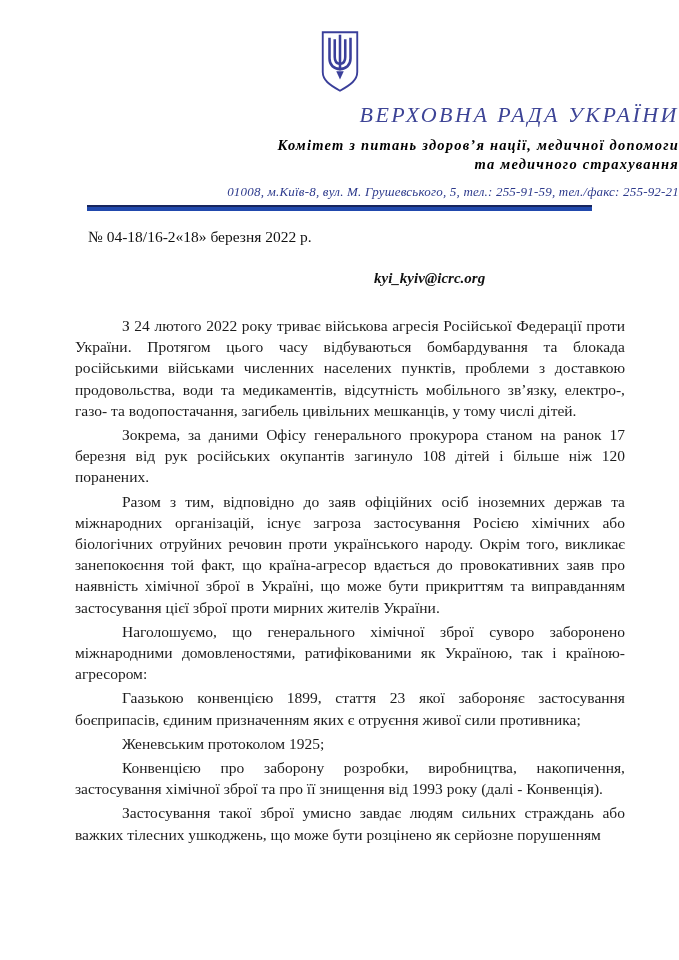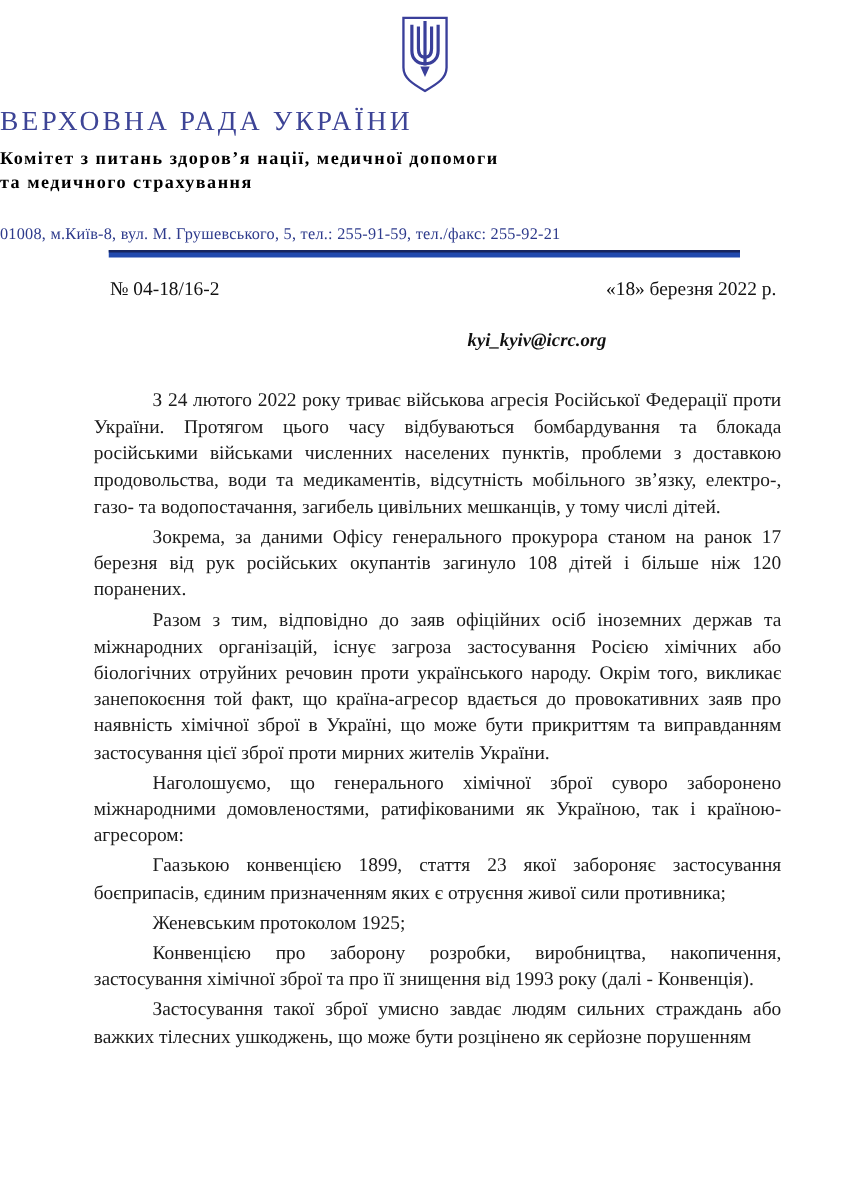--- a/index.html
+++ b/index.html
@@ -6,54 +6,53 @@
   .page{
     position:relative;
     width:679px;height:960px;
     background:#ffffff;
     overflow:hidden;
     font-family:"Liberation Serif","DejaVu Serif",serif;
     color:#1c1c1c;
     box-sizing:border-box;
   }
   
-  .letterhead{ text-align:left; padding-top:12px; }
+  .letterhead{ text-align:right; padding-top:30px;font-style:italic; }
   .emblem{ display:block; margin:0 auto; }
   .org-title{
     margin-top:9px;
     font-size:22px;
     letter-spacing:2.5px;
     color:#3d4496;
     font-weight:400;
   }
   .committee{
     font-size:14.5px;
     font-weight:bold;
     color:#000000;
     letter-spacing:1.2px;
     line-height:19px;
   }
   .committee.first{ margin-top:8px; }
   .address{
-    margin-top:23px;
+    margin-top:10px;
     font-size:13px;
     color:#2d3a8c;
     letter-spacing:0.2px;
   }
   .rule{
     width:505px;
     margin:5px auto 0 auto;
     height:4px;
     background:#2149ad;
     border-top:2px solid #17255e;
   }
   
   .refrow{
     display:flex;
-    justify-content:space-between;
     margin:17px 58px 0 88px;
     font-size:15.5px;
     color:#111111;
   }
   
   .recipients{
     margin:24px 0 0 374px;
     width:266px;
   }
   .recipient{ margin-bottom:28px; }

